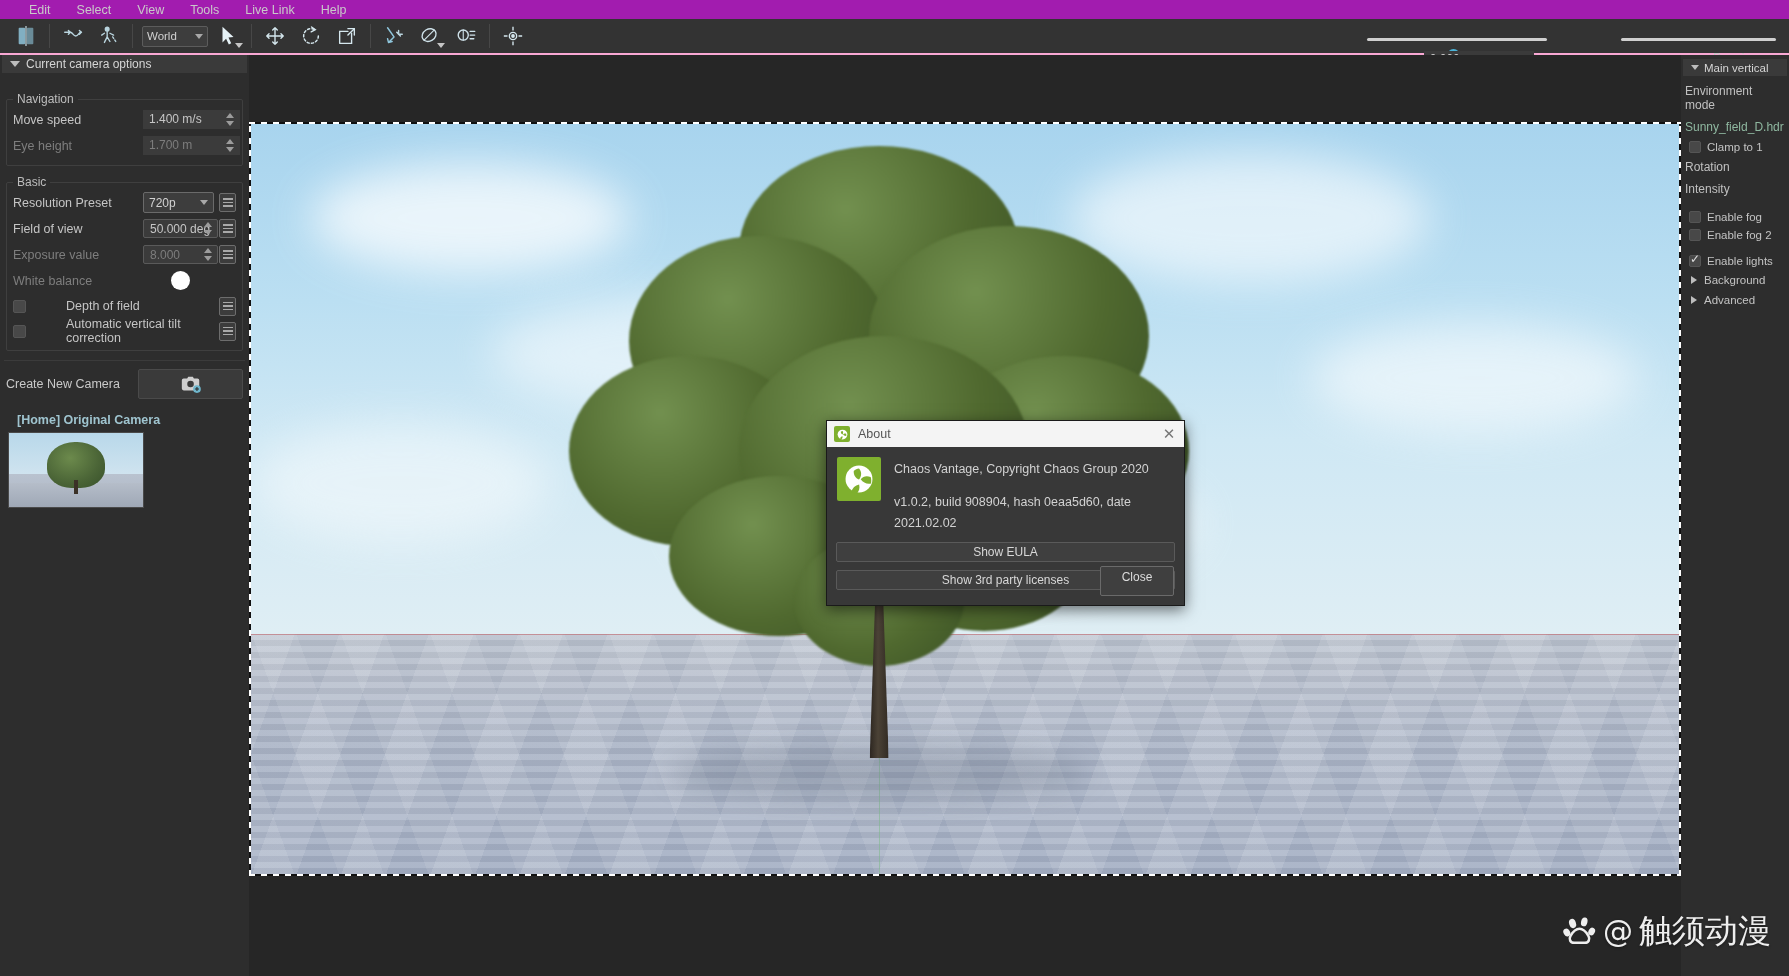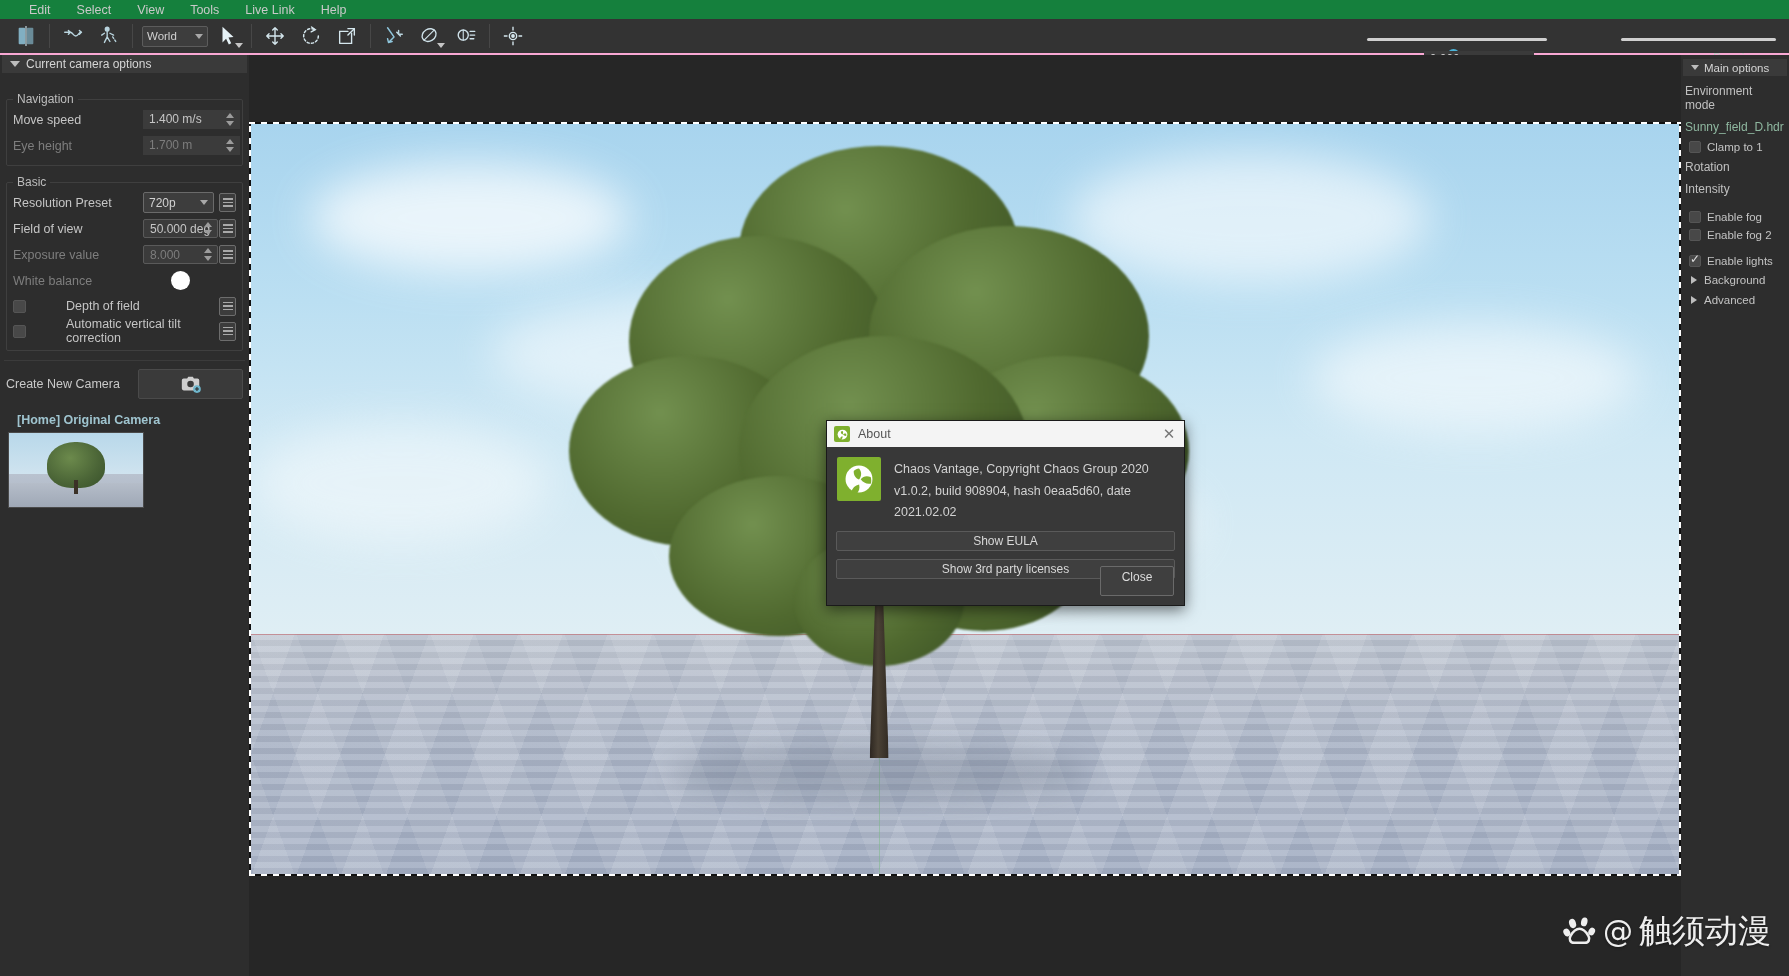--- a/index.html
+++ b/index.html
@@ -8,21 +8,21 @@
     background: #2b2b2b;
     font-family: "Liberation Sans", sans-serif;
     overflow: hidden;
     color: #c8c8c8;
   }
   #app { position: relative; width: 1789px; height: 976px; background: #2d2d2d; }
 
   
   .menubar {
     position: absolute; left: 0; top: 0; width: 1789px; height: 19px;
-    background: #15803d; display: flex; align-items: center;
+    background: #a21caf; display: flex; align-items: center;
     padding-left: 16px; gap: 0px;
   }
   .menu-item {
     font-size: 12.5px; color: #c9c9c9; padding: 2px 13px; line-height: 14px;
     white-space: nowrap;
   }
 
   
   .toolbar {
     position: absolute; left: 0; top: 19px; width: 1789px; height: 36px;
@@ -305,21 +305,21 @@
     width: 22px; height: 22px; display: flex; align-items: center;
     justify-content: center; font-size: 15px; color: #777;
   }
   .about-body { padding: 10px 10px 0 10px; display: flex; gap: 13px; }
   .about-logo {
     width: 44px; height: 44px; background: #7fb02e; border-radius: 2px;
     display: flex; align-items: center; justify-content: center; flex: 0 0 auto;
   }
   .about-texts { padding-top: 2px; }
   .about-line1 { font-size: 12.5px; color: #d2d2d2; line-height: 21px; }
-  .about-line2 { font-size: 12.5px; color: #d2d2d2; line-height: 21px; margin-top: 1px; }
+  .about-line2 { font-size: 12.5px; color: #d2d2d2; line-height: 21px; margin-top: 12px; }
   .about-btn {
     display: block; width: 339px; height: 20px; margin: 8px auto 0 auto;
     background: #3f3f3f; border: 1px solid #5a5a5a; border-radius: 2px;
     font-size: 12px; color: #d8d8d8; text-align: center; line-height: 19px;
   }
   .about-footer {
     position: absolute; right: 10px; bottom: 9px;
   }
   .about-close-btn {
     width: 74px; height: 30px; background: #3f3f3f; border: 1px solid #6a6a6a;
@@ -636,21 +636,21 @@
         <div class="blob" style="left:245px;top:390px;width:170px;height:130px;"></div>
       </div>
       <div class="trunk"></div>
     </div>
     <div class="marching-ants"></div>
   </div>
 
   <div class="rightpanel">
     <div class="rp-header">
       <span class="tri-down" style="border-left-width:4px;border-right-width:4px;border-top-width:5px;"></span>
-      <span class="rp-h-title">Main options</span>
+      <span class="rp-h-title">Main vertical</span>
     </div>
 
     <div class="rp-line">Environment mode</div>
     <div class="rp-line link">Sunny_field_D.hdr</div>
 
     <div class="rp-chk">
       <span class="cb"></span>
       <span class="cl">Clamp to 1</span>
     </div>
 

